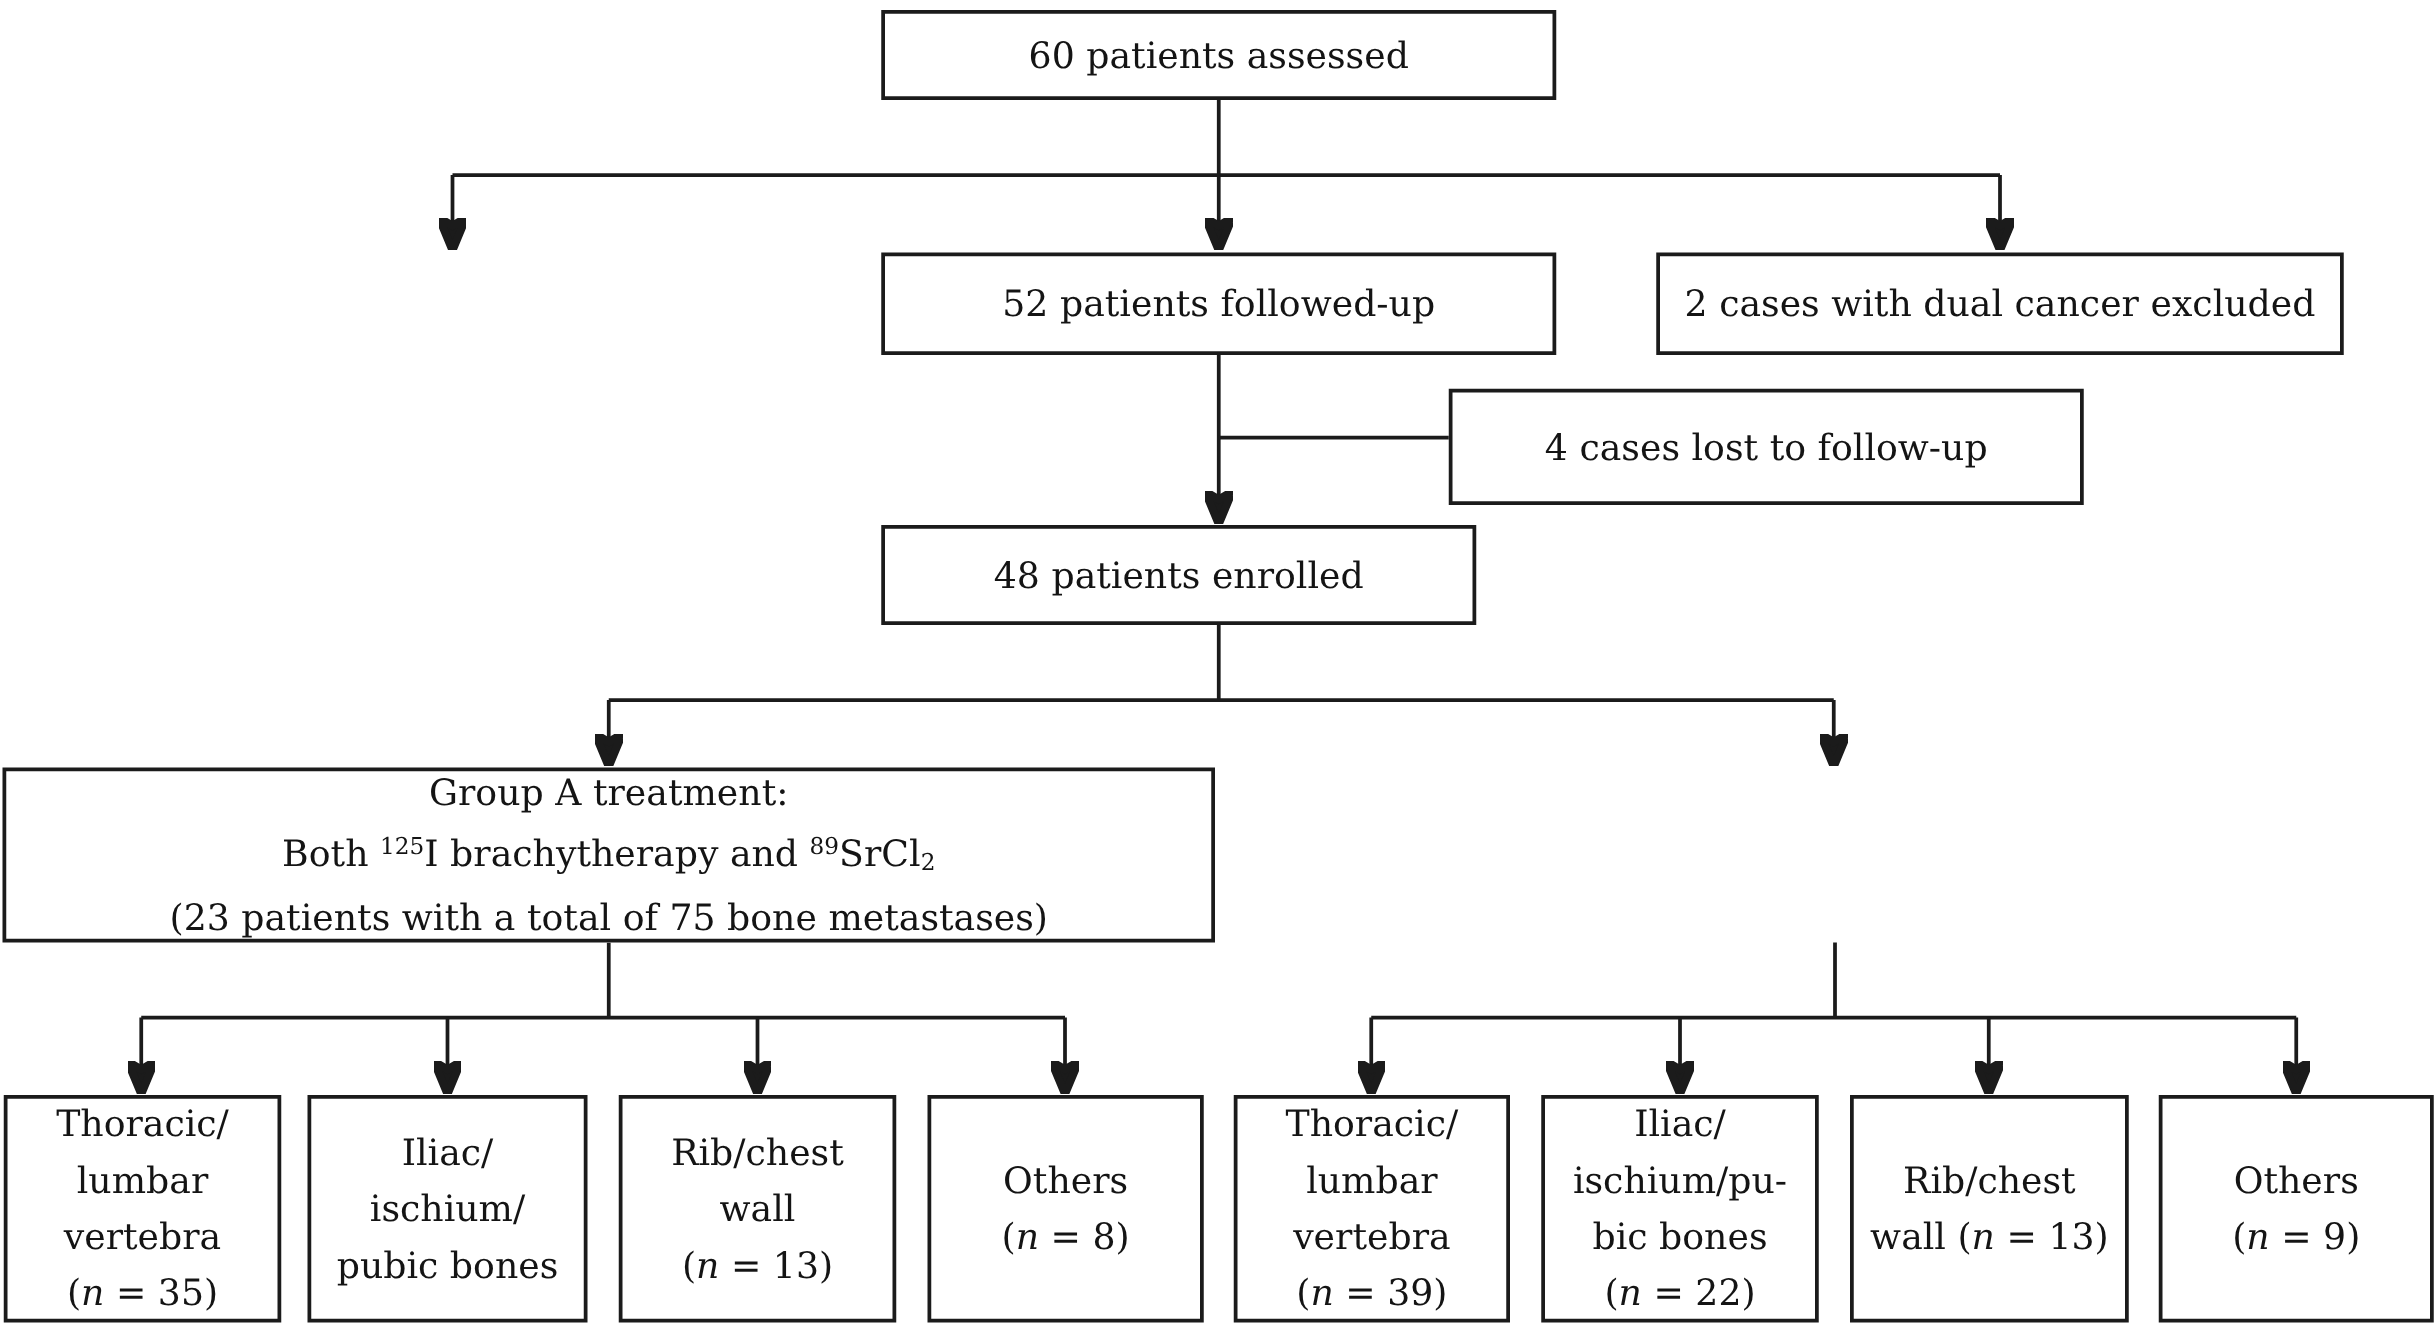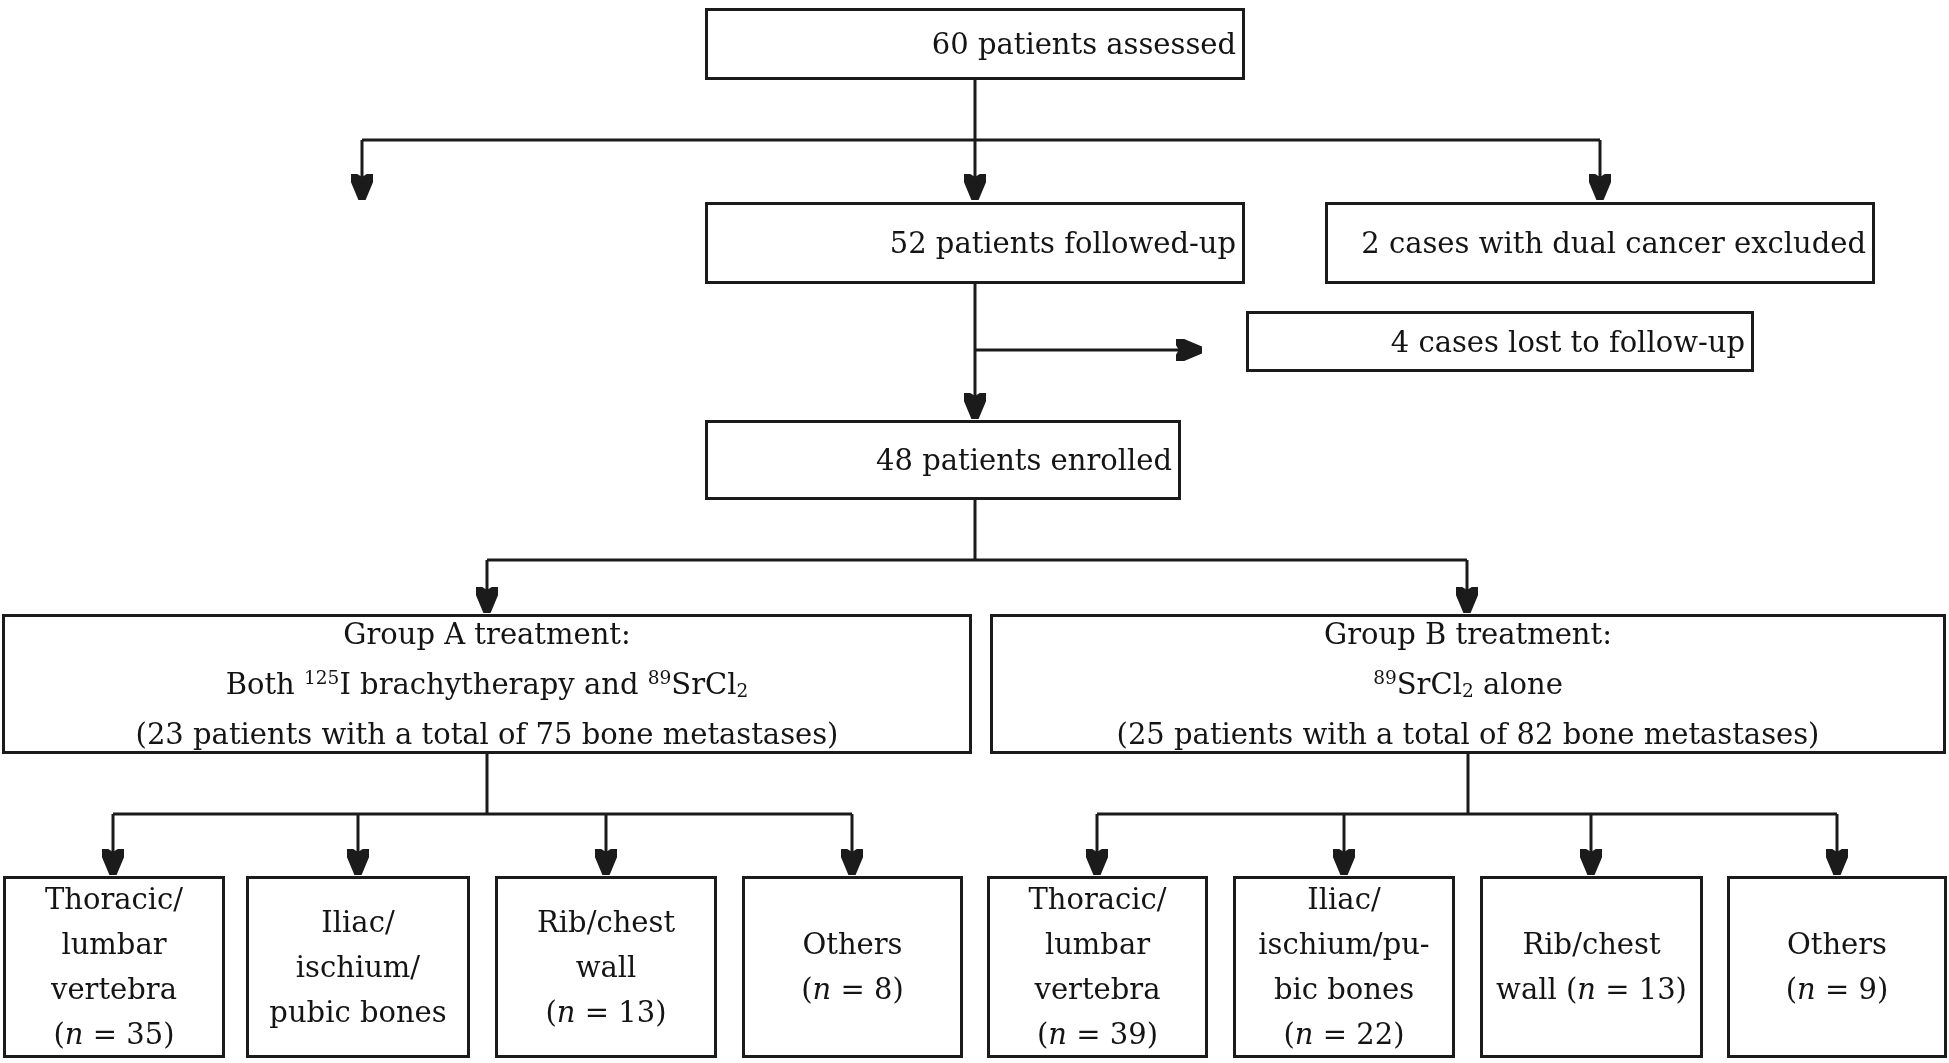--- a/index.html
+++ b/index.html
@@ -14,21 +14,21 @@
   svg.wires{position:absolute;left:0;top:0;pointer-events:none;}
   svg.wires path{stroke:#1b1b1b;stroke-width:3;fill:none;}
   svg.wires path.head{fill:#1b1b1b;}
   .box{
     position:absolute;
     box-sizing:border-box;
     border:3px solid #1b1b1b;
     background:#ffffff;
     display:flex;
     align-items:center;
-    justify-content:flex-end;
+    justify-content:center;
     text-align:center;
     font-size:29px;
     line-height:44px;
     padding:0 6px;
   }
   .box .lines{width:100%;}
   .sites .box{line-height:45px;}
   .sp{font-size:64%;vertical-align:0.52em;letter-spacing:0;}
   .sb{font-size:64%;vertical-align:-0.18em;}
   .it{font-style:italic;}
@@ -73,43 +73,36 @@
 
 
   <div class="box" style="left:705px;top:202px;width:540px;height:82px">
     <span>52 patients followed-up</span>
   </div>
 
   <div class="box" style="left:1325px;top:202px;width:550px;height:82px">
     <span>2 cases with dual cancer excluded</span>
   </div>
 
-  <div class="box" style="left:1246px;top:311px;width:508px;height:61px">
+  <div class="box" style="left:1159px;top:311px;width:508px;height:93px">
     <span>4 cases lost to follow-up</span>
   </div>
 
   <div class="box" style="left:705px;top:420px;width:476px;height:80px">
     <span>48 patients enrolled</span>
   </div>
 
   <div class="box" style="left:2px;top:614px;width:970px;height:140px">
     <div class="lines">
       <div>Group A treatment:</div>
       <div><span>Both </span><span class="sp">125</span><span>I brachytherapy and </span><span class="sp">89</span><span>SrCl</span><span class="sb">2</span></div>
       <div>(23 patients with a total of 75 bone metastases)</div>
     </div>
   </div>
 
-  <div class="box" style="left:990px;top:614px;width:956px;height:140px">
-    <div class="lines">
-      <div>Group B treatment:</div>
-      <div><span class="sp">89</span><span>SrCl</span><span class="sb">2</span><span> alone</span></div>
-      <div>(25 patients with a total of 82 bone metastases)</div>
-    </div>
-  </div>
 
   <div class="sites">
 
     <div class="box" style="left:3px;top:876px;width:222px;height:182px">
       <div class="lines">
         <div>Thoracic/</div>
         <div>lumbar</div>
         <div>vertebra</div>
         <div><span>(</span><span class="it">n</span><span> = 35)</span></div>
       </div>

